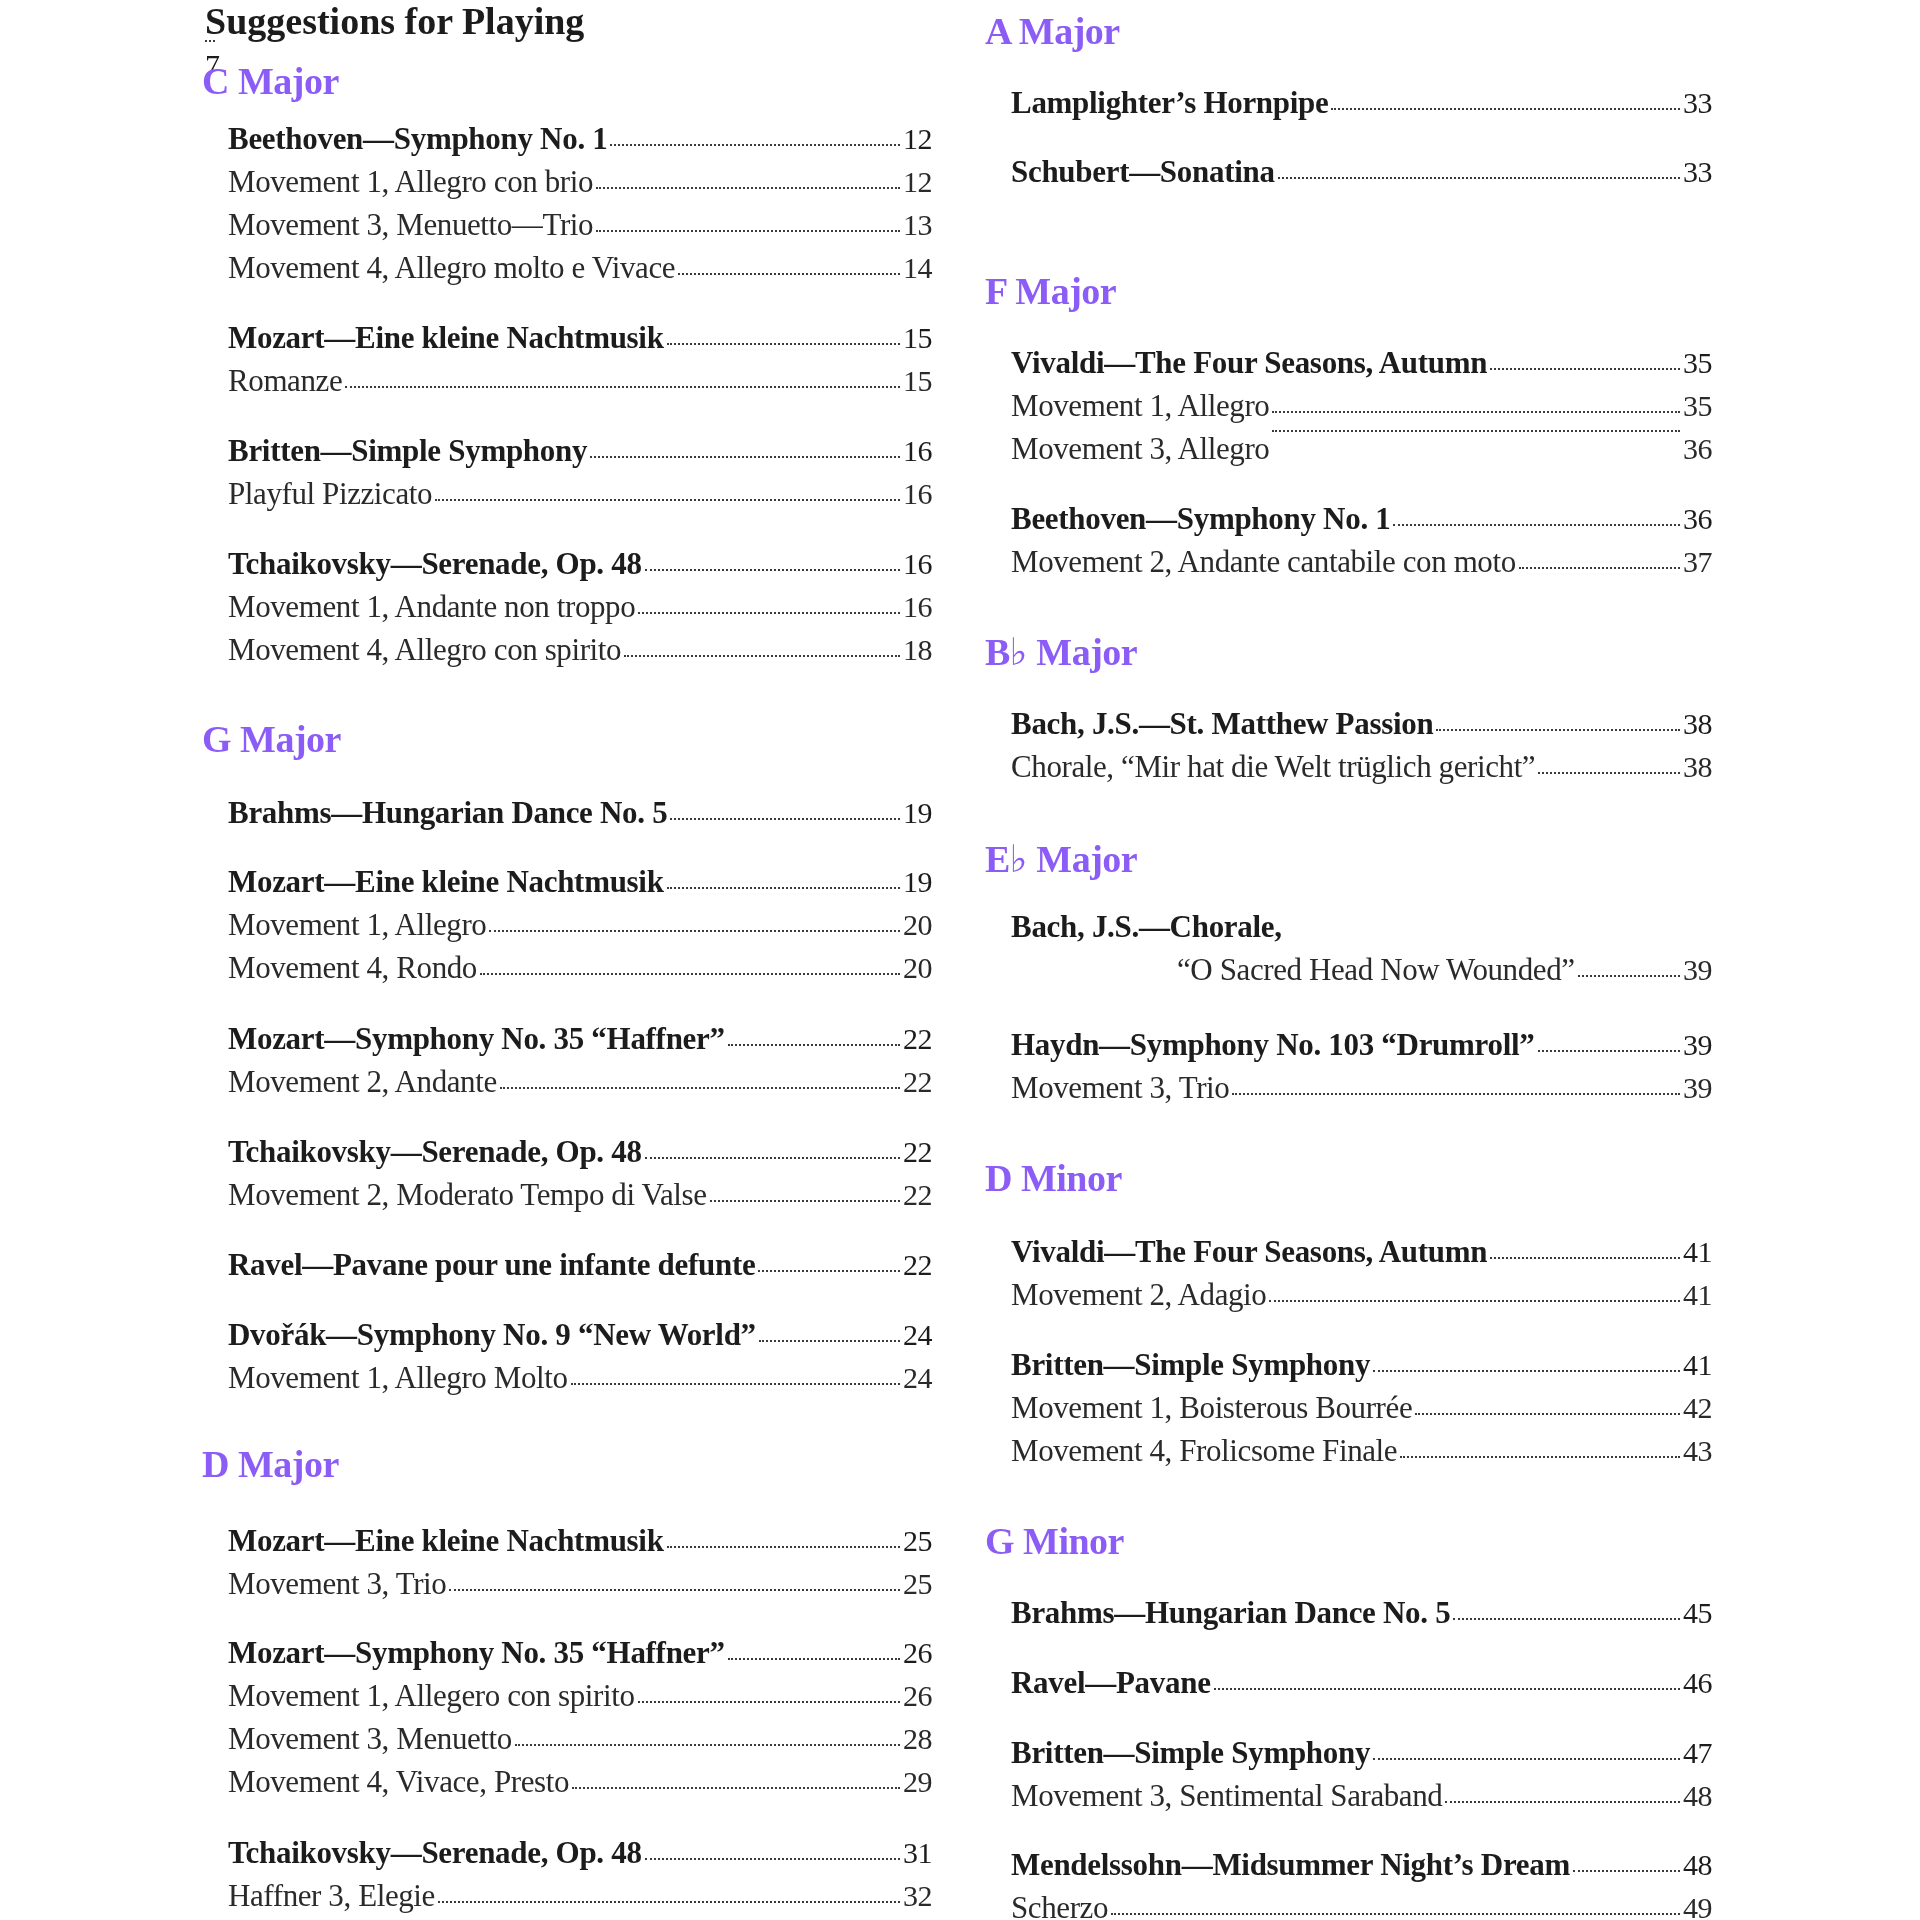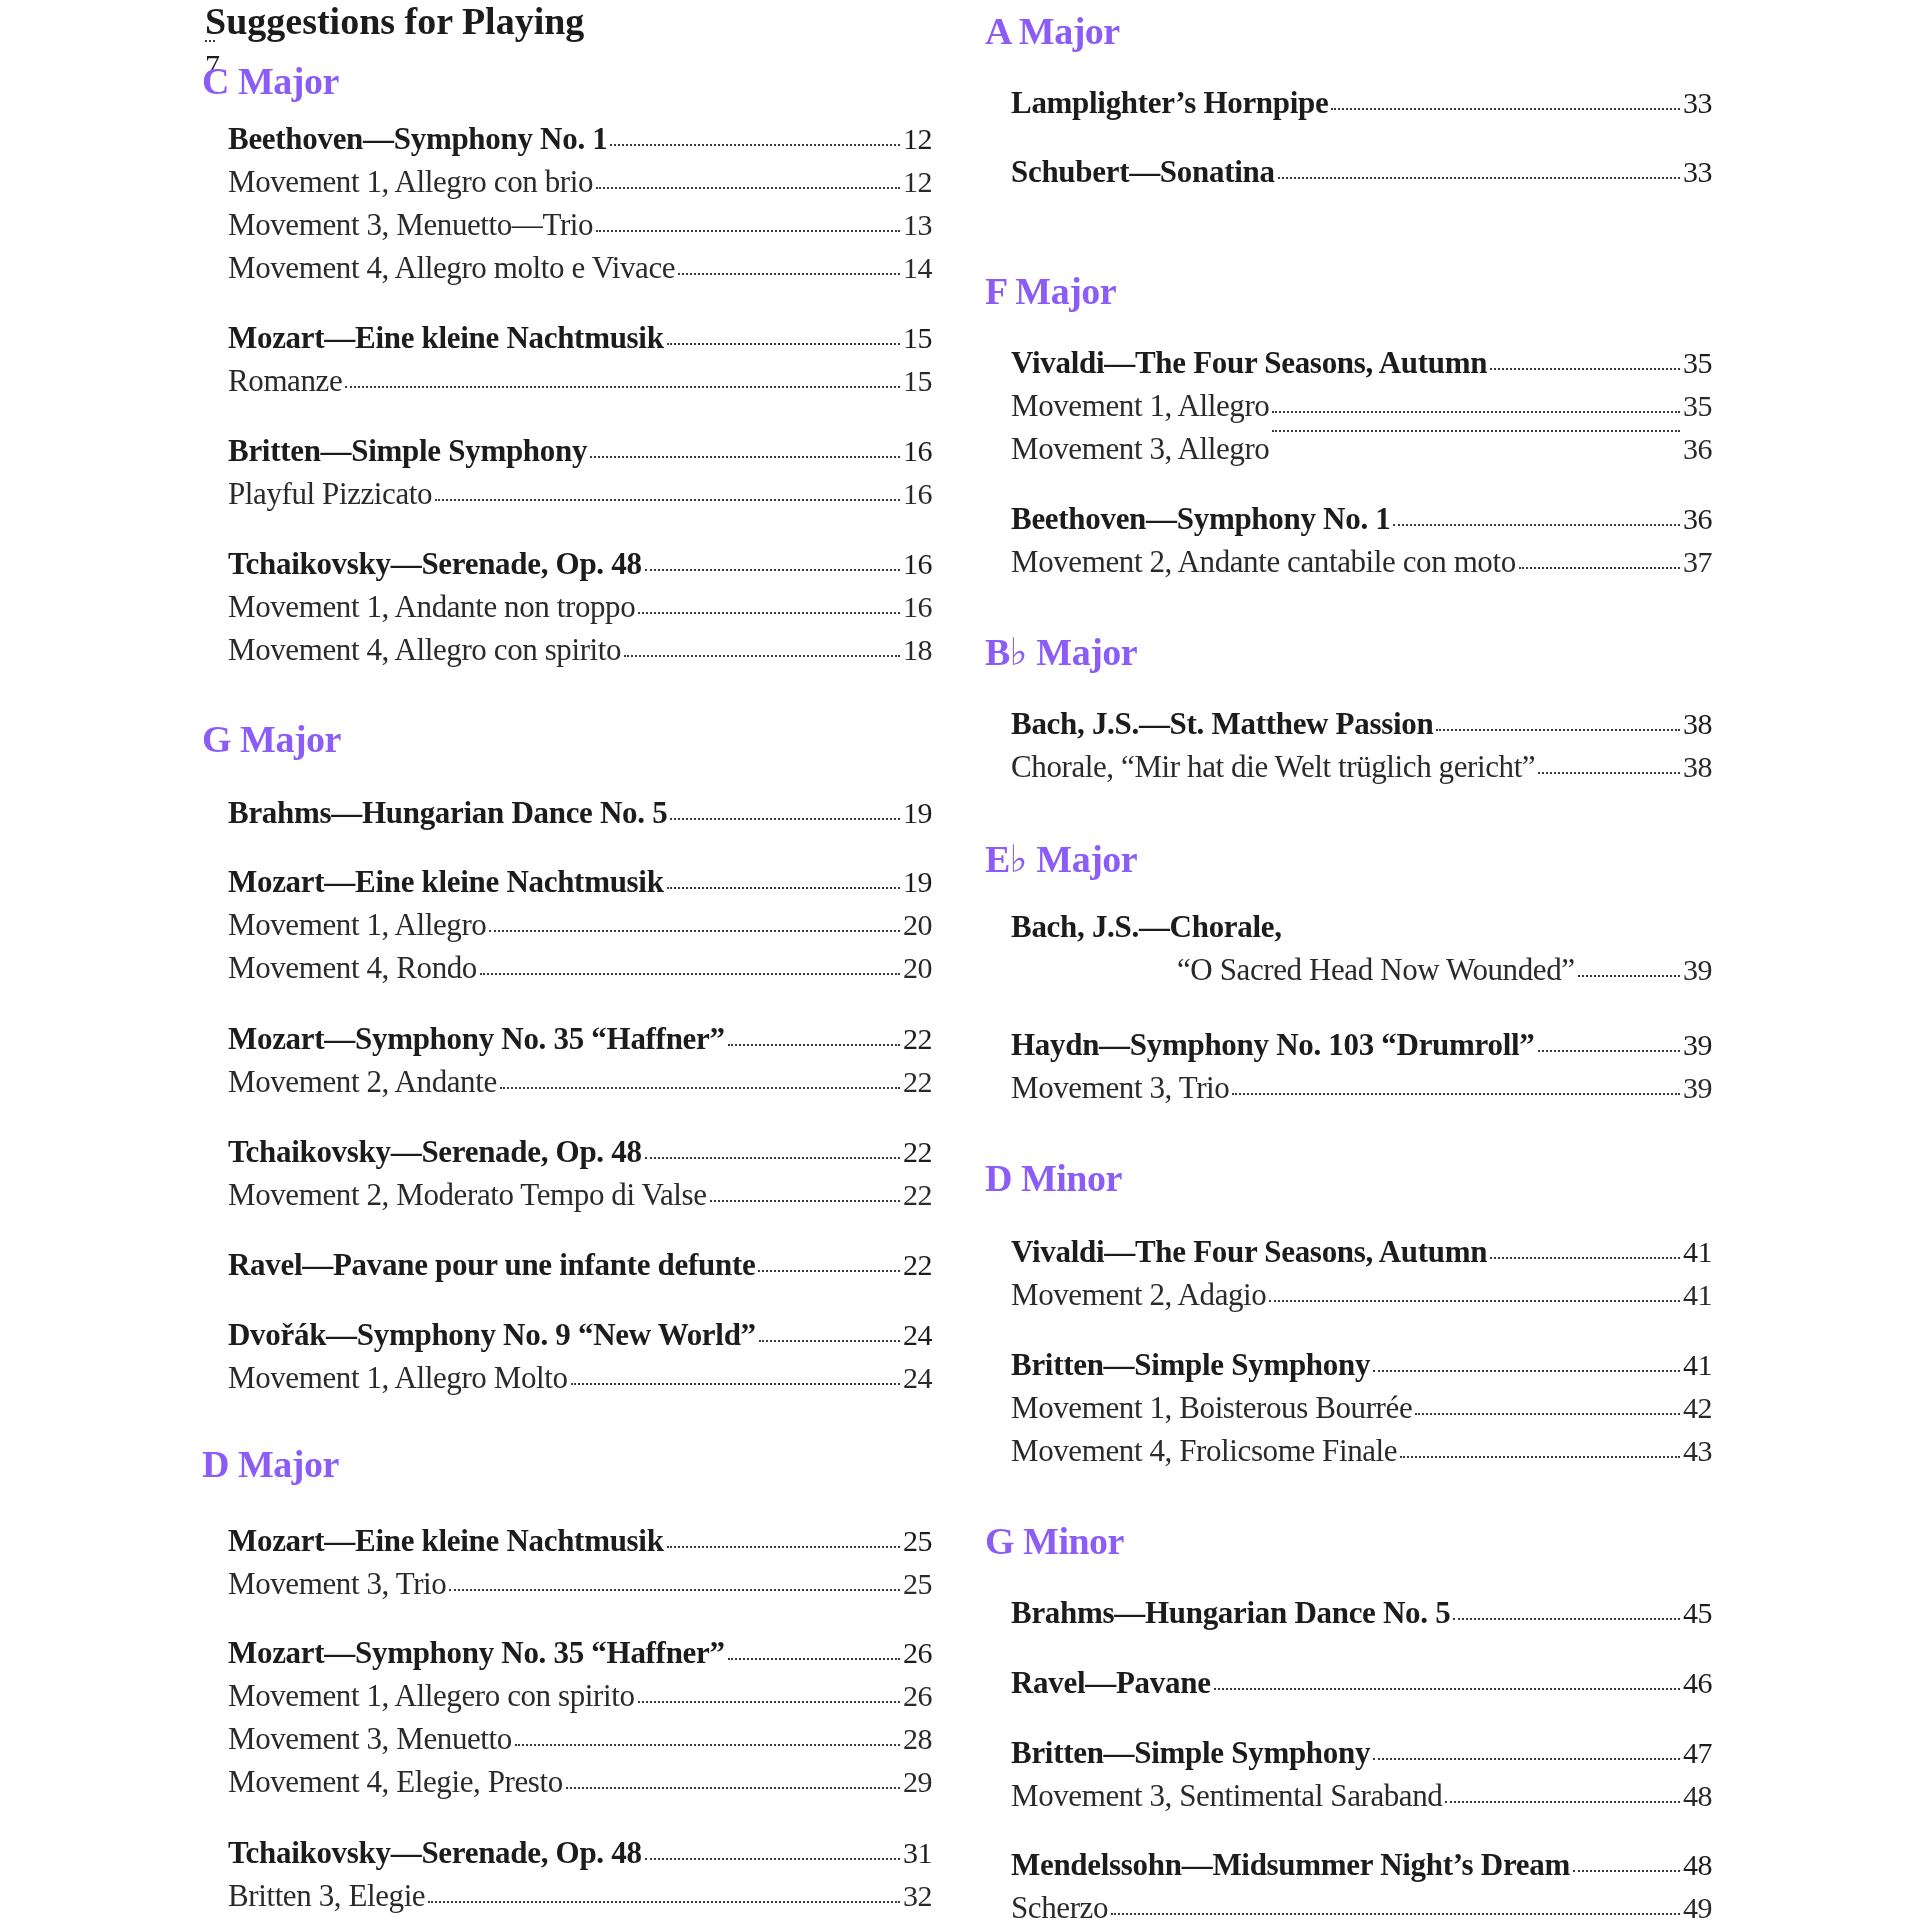--- a/index.html
+++ b/index.html
@@ -178,31 +178,31 @@
     <span class="label">Movement 1, Allegero con spirito</span>
     <span class="leader"></span>
     <span class="page">26</span>
   </div>
   <div class="row sub" style="top:1721px;">
     <span class="label">Movement 3, Menuetto</span>
     <span class="leader"></span>
     <span class="page">28</span>
   </div>
   <div class="row sub" style="top:1764px;">
-    <span class="label">Movement 4, Elegie, Presto</span>
+    <span class="label">Movement 4, Vivace, Presto</span>
     <span class="leader"></span>
     <span class="page">29</span>
   </div>
   <div class="row composer" style="top:1835px;">
     <span class="label">Tchaikovsky—Serenade, Op. 48</span>
     <span class="leader"></span>
     <span class="page">31</span>
   </div>
   <div class="row sub" style="top:1878px;">
-    <span class="label">Britten 3, Elegie</span>
+    <span class="label">Haffner 3, Elegie</span>
     <span class="leader"></span>
     <span class="page">32</span>
   </div>
 </div>
 
 <div class="col right">
 
   <div class="heading" style="top:12px;">A Major</div>
   <div class="row composer" style="top:85px;">
     <span class="label">Lamplighter’s Hornpipe</span>

